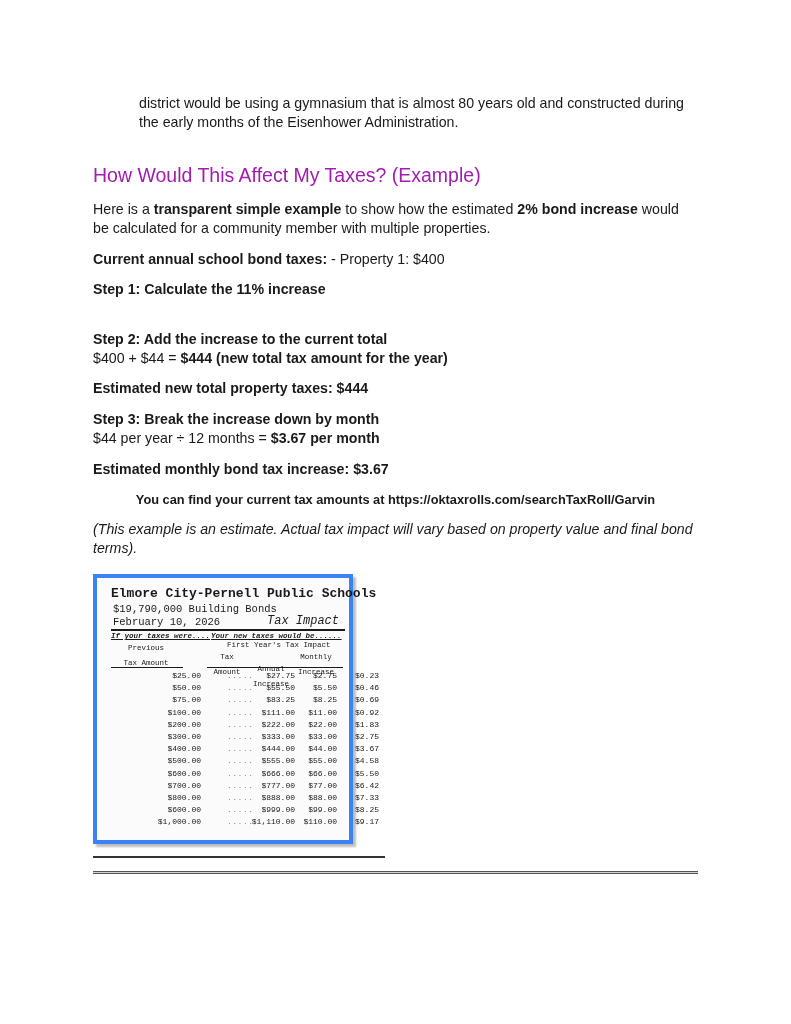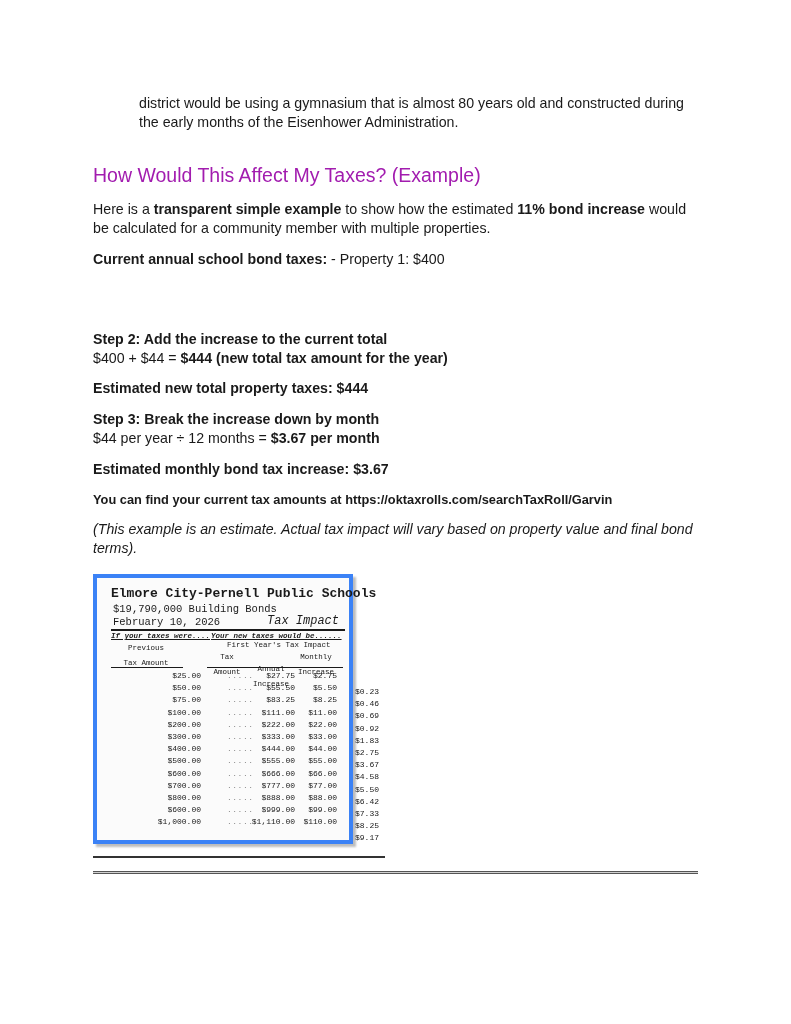--- a/index.html
+++ b/index.html
@@ -5,21 +5,21 @@
     html, body { margin: 0; padding: 0; }
     body {
       width: 791px; height: 1024px; background: #ffffff; position: relative; overflow: hidden;
       font-family: "Liberation Sans", "DejaVu Sans", sans-serif; color: #1a1a1a;
     }
     .page { position: absolute; left: 0; top: 0; width: 791px; height: 1024px; }
     .intro { position: absolute; left: 139px; top: 94px; width: 560px; font-size: 14.2px; line-height: 19px; }
     .heading { position: absolute; left: 93px; top: 164px; font-size: 19.5px; color: #a21caf; font-weight: normal; margin: 0; }
     .body-block { position: absolute; left: 93px; width: 605px; font-size: 14.2px; line-height: 19px; }
     .b { font-weight: bold; }
-    .small-bold { font-size: 12.8px; font-weight: bold; }
+    .small-bold { font-size: 12.8px; font-weight: bold; text-align: center; }
     .ital { font-style: italic; }
 
     
     .scan {
       position: absolute; left: 93px; top: 574px; width: 252px; height: 262px;
       border: 4px solid #3b82f6; background: #fbfbfb;
       box-shadow: 3px 3px 2px #bdbdbd;
       font-family: Liberation Mono, monospace; color: #1a1a1a;
     }
     .scan-title { position: absolute; left: 14px; top: 8px; font-size: 13px; font-weight: bold; white-space: nowrap; }
@@ -33,43 +33,44 @@
     .col-h { position: absolute; font-size: 7.5px; text-align: center; line-height: 15px; }
     .scan-rule-left { position: absolute; left: 14px; top: 89px; width: 72px; height: 1px; background: #1a1a1a; }
     .scan-rule-right { position: absolute; left: 110px; top: 89px; width: 136px; height: 1px; background: #1a1a1a; }
     .rows { position: absolute; left: 0; top: 93px; width: 252px; padding-left: 44px; }
     .row { position: relative; height: 12.2px; font-size: 8px; }
     .row span { position: absolute; top: 0; white-space: nowrap; }
     .c-prev { right: 192px; }
     .c-dots { left: 86px; color: #888; letter-spacing: 0.5px; }
     .c-tax { right: 98px; }
     .c-annual { right: 56px; }
-    .c-monthly { right: 14px; margin-top: 16px; }
+    .c-monthly { right: 14px; }
 
     .line-short { position: absolute; left: 93px; top: 856px; width: 292px; height: 2px; background: #333; }
     .line-long { position: absolute; left: 93px; top: 871px; width: 605px; height: 3px; border-top: 1px solid #555; border-bottom: 1px solid #555; background: #d0d0d0; box-sizing: border-box; }
   </style>
 </head>
 <body>
 
 <div class="page">
 
   <p class="intro" style="margin:0">district would be using a gymnasium that is almost 80 years old and constructed during the early months of the Eisenhower Administration.</p>
 
   <h2 class="heading">How Would This Affect My Taxes? (Example)</h2>
 
   <div class="body-block" style="top:200px">
-    <span>Here is a </span><span class="b">transparent simple example</span><span> to show how the estimated </span><span class="b">11% bond increase</span><span> would be calculated for a community member with multiple properties.</span>
+    <span>Here is a </span><span class="b">transparent simple example</span><span> to show how the estimated </span><span class="b">2% bond increase</span><span> would be calculated for a community member with multiple properties.</span>
   </div>
 
   <div class="body-block" style="top:250px">
     <span class="b">Current annual school bond taxes:</span><span> - Property 1: $400</span>
   </div>
 
   <div class="body-block" style="top:280px">
+    <div class="b">Step 1: Calculate the 11% increase</div>
   </div>
 
   <div class="body-block" style="top:330px">
     <div class="b">Step 2: Add the increase to the current total</div>
     <div><span>$400 + $44 = </span><span class="b">$444 (new total tax amount for the year)</span></div>
   </div>
 
   <div class="body-block b" style="top:379px">Estimated new total property taxes: $444</div>
 
   <div class="body-block" style="top:410px">

